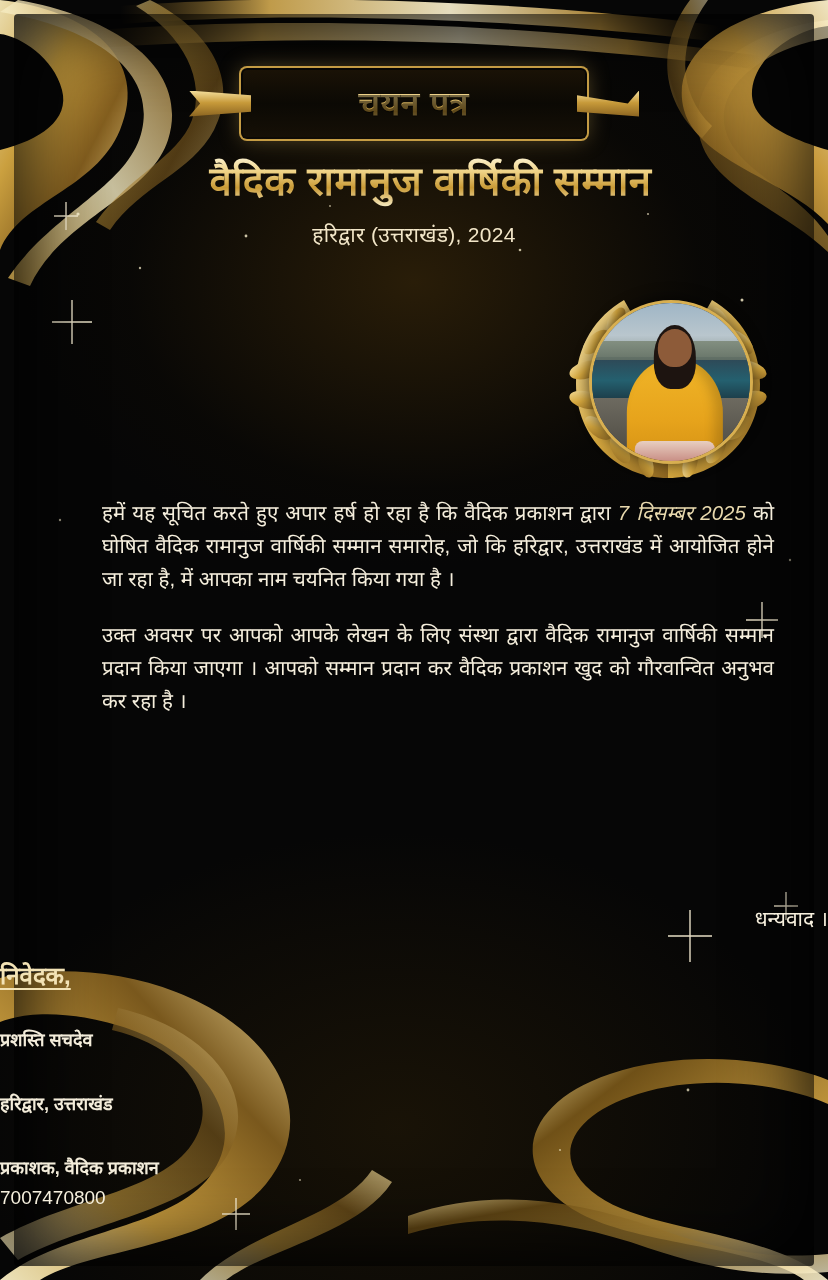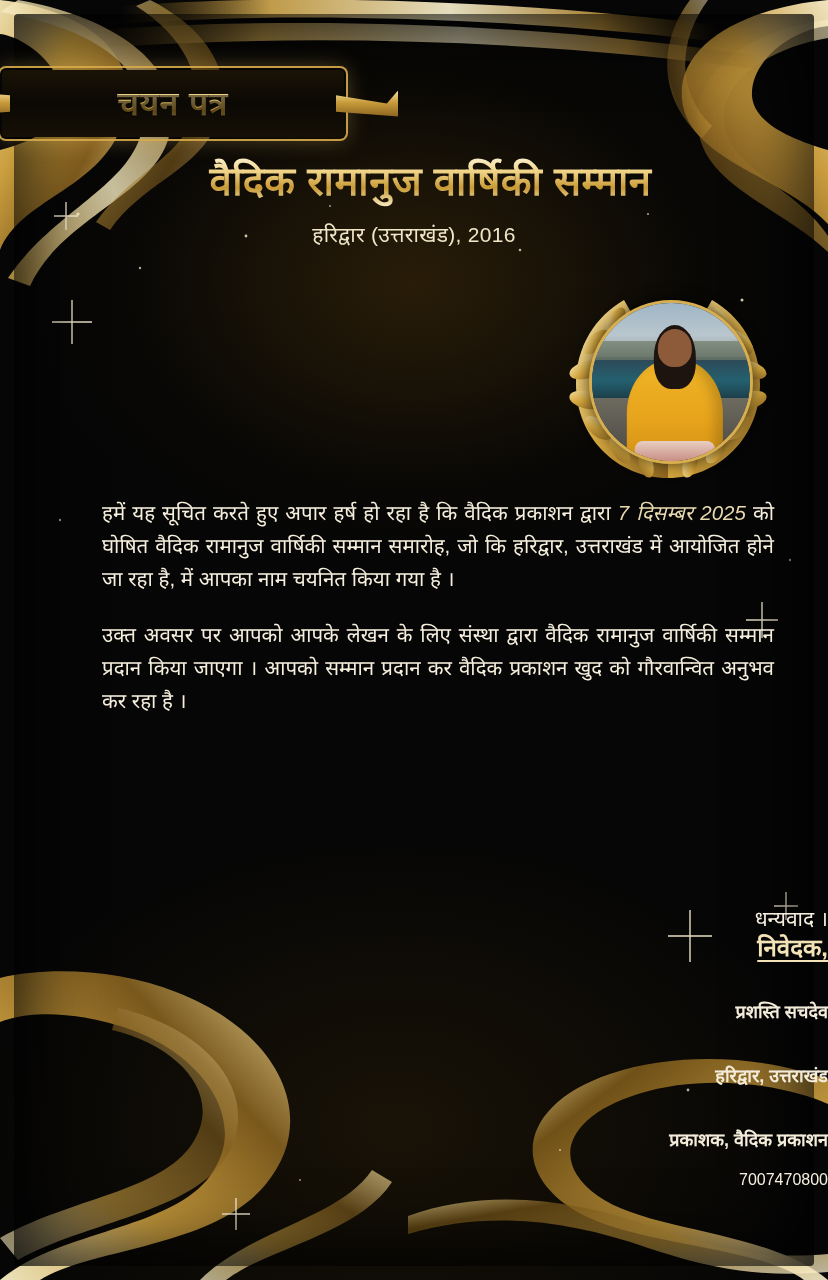--- a/index.html
+++ b/index.html
@@ -51,21 +51,21 @@
     box-shadow: inset 0 0 70px 14px rgba(0,0,0,0.85);
     pointer-events: none;
   }
 
   
   .ribbon-wrap {
     position: absolute;
     top: 68px;
     left: 0; right: 0;
     display: flex;
-    justify-content: flex-start;
+    justify-content: center;
     z-index: 6;
   }
   .ribbon {
     position: relative;
     min-width: 250px;
     padding: 10px 46px 12px;
     text-align: center;
     background: linear-gradient(180deg, #1a1206 0%, #0b0904 50%, #161006 100%);
     border: 2px solid transparent;
     border-radius: 6px;
@@ -266,44 +266,44 @@
     left: 0; right: 0;
     text-align: right;
     font-size: 21px;
     color: #f6efdd;
     z-index: 6;
   }
 
   
   .signoff {
     position: absolute;
-    top: 930px;
+    top: 958px;
     left: 0; right: 0;
-    text-align: right;
+    text-align: left;
     z-index: 6;
   }
   .signoff-title {
     font-size: 24px;
     font-weight: bold;
     color: #f3e3b6;
     text-decoration: underline;
     text-underline-offset: 4px;
     margin-bottom: 10px;
   }
   .signoff-line {
     font-size: 18px;
     color: #f3ecda;
     line-height: 1.55;
     font-weight: bold;
     margin-top: 36px;
   }
   .signoff-phone {
-    font-size: 16px;
+    font-size: 19px;
     color: #f6f0de;
-    margin-top: 16px;
+    margin-top: 4px;
   }
 </style>
 </head>
 <body>
 
 <div id="certificate">
 
   <svg class="swoosh" style="left:0; top:0;" width="420" height="300" viewBox="0 0 420 300">
     <defs>
       <linearGradient id="g1" x1="0" y1="0" x2="1" y2="1">
@@ -405,21 +405,21 @@
 
   <div class="frame-glow"></div>
 
   <div class="ribbon-wrap">
     <div class="ribbon">
       <div class="ribbon-text">चयन पत्र</div>
     </div>
   </div>
 
   <div class="headline">वैदिक रामानुज वार्षिकी सम्मान</div>
-  <div class="subheadline">हरिद्वार (उत्तराखंड), 2016</div>
+  <div class="subheadline">हरिद्वार (उत्तराखंड), 2024</div>
 
   <div class="photo-block">
     <svg class="wreath" viewBox="0 0 220 220">
       <defs>
         <linearGradient id="wg" x1="0" y1="0" x2="1" y2="1">
           <stop offset="0%" stop-color="#f6e2a4"></stop>
           <stop offset="50%" stop-color="#d7a93f"></stop>
           <stop offset="100%" stop-color="#8e6620"></stop>
         </linearGradient>
       </defs>

